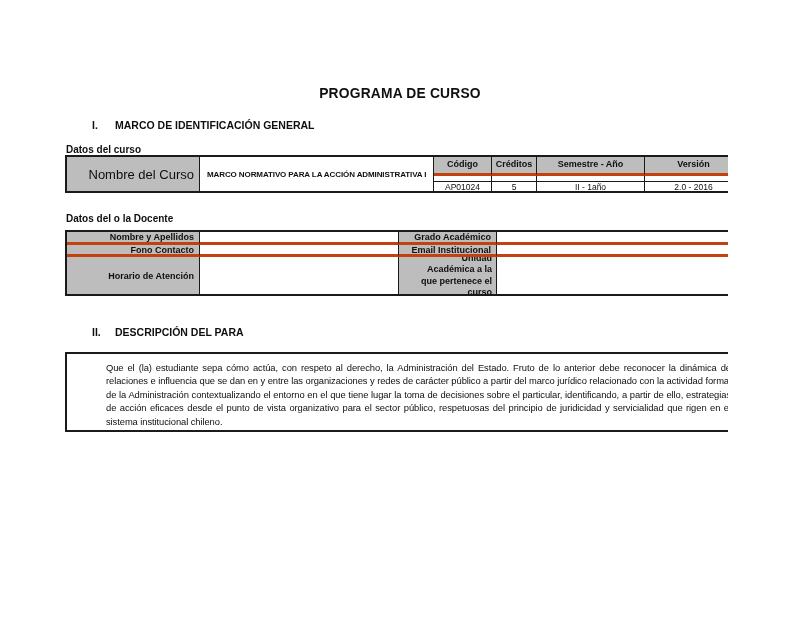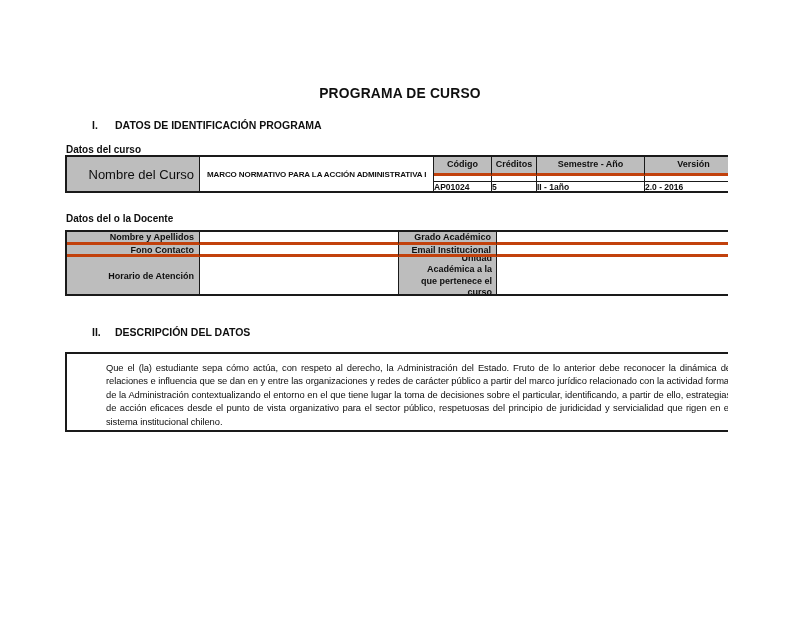--- a/index.html
+++ b/index.html
@@ -36,21 +36,21 @@
   .t1-name-label{
     grid-column:1;grid-row:1/4;display:flex;align-items:center;justify-content:flex-end;
     padding-right:5px;font-size:13px;
   }
   .t1-name-value{
     grid-column:2;grid-row:1/4;display:flex;align-items:center;
     padding-left:7px;font-weight:bold;font-size:8px;white-space:nowrap;letter-spacing:-.1px;
   }
   .t1-h{grid-row:1;text-align:center;font-weight:bold;padding-top:2px;font-size:9px;}
   .t1-sp{grid-row:2;}
-  .t1-v{grid-row:3;font-weight:bold;font-size:8.5px;line-height:10px;}
+  .t1-v{grid-row:3;text-align:center;font-weight:normal;font-size:8.5px;line-height:10px;}
   .gc3{grid-column:3;} .gc4{grid-column:4;} .gc5{grid-column:5;} .gc6{grid-column:6;}
 
   
   .t2{
     position:absolute;left:65px;top:230px;width:675px;
     display:grid;
     grid-template-columns:133px 199px 98px 245px;
     grid-template-rows:13px 12px 37px;
     border:2px solid #1a1a1a;background:#fff;font-size:9px;
   }
@@ -74,21 +74,21 @@
   }
 </style>
 </head>
 <body>
 
 <div class="page">
 
   <div class="page-title">PROGRAMA DE CURSO</div>
 
   <div class="sec sec1">
-    <span class="num">I.</span><span>DATOS DE IDENTIFICACIÓN PROGRAMA</span>
+    <span class="num">I.</span><span>MARCO DE IDENTIFICACIÓN GENERAL</span>
   </div>
 
   <div class="caption cap1">Datos del curso</div>
 
   <div class="t1">
     <div class="cell gray br t1-name-label">Nombre del Curso</div>
     <div class="cell br t1-name-value">MARCO NORMATIVO PARA LA ACCIÓN ADMINISTRATIVA I</div>
 
     <div class="cell gray br bb t1-h gc3">Código</div>
     <div class="cell gray br bb t1-h gc4">Créditos</div>
@@ -122,20 +122,20 @@
 
     <div class="cell gray br lab">Horario de Atención</div>
     <div class="cell br"></div>
     <div class="cell gray br lab lab-wrap">
       <span>Unidad Académica a la que pertenece el curso</span>
     </div>
     <div class="cell"></div>
   </div>
 
   <div class="sec sec2">
-    <span class="num">II.</span><span>DESCRIPCIÓN DEL DATOS</span>
+    <span class="num">II.</span><span>DESCRIPCIÓN DEL PARA</span>
   </div>
 
   <div class="desc-box">
     <p class="desc-text">Que el (la) estudiante sepa cómo actúa, con respeto al derecho, la Administración del Estado. Fruto de lo anterior debe reconocer la dinámica de relaciones e influencia que se dan en y entre las organizaciones y redes de carácter público a partir del marco jurídico relacionado con la actividad formal de la Administración contextualizando el entorno en el que tiene lugar la toma de decisiones sobre el particular, identificando, a partir de ello, estrategias de acción eficaces desde el punto de vista organizativo para el sector público, respetuosas del principio de juridicidad y servicialidad que rigen en el sistema institucional chileno.</p>
   </div>
 
 </div>
 
 </body></html>

